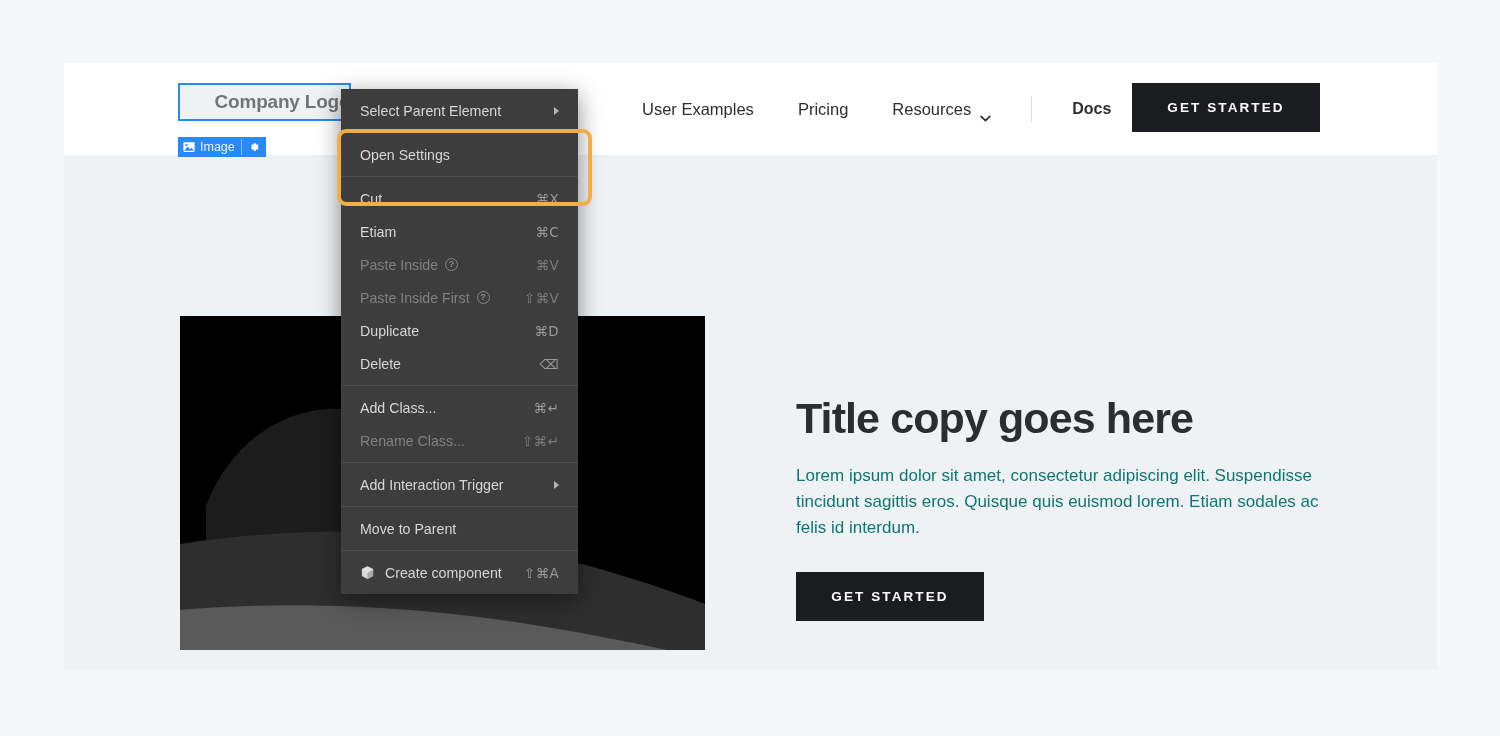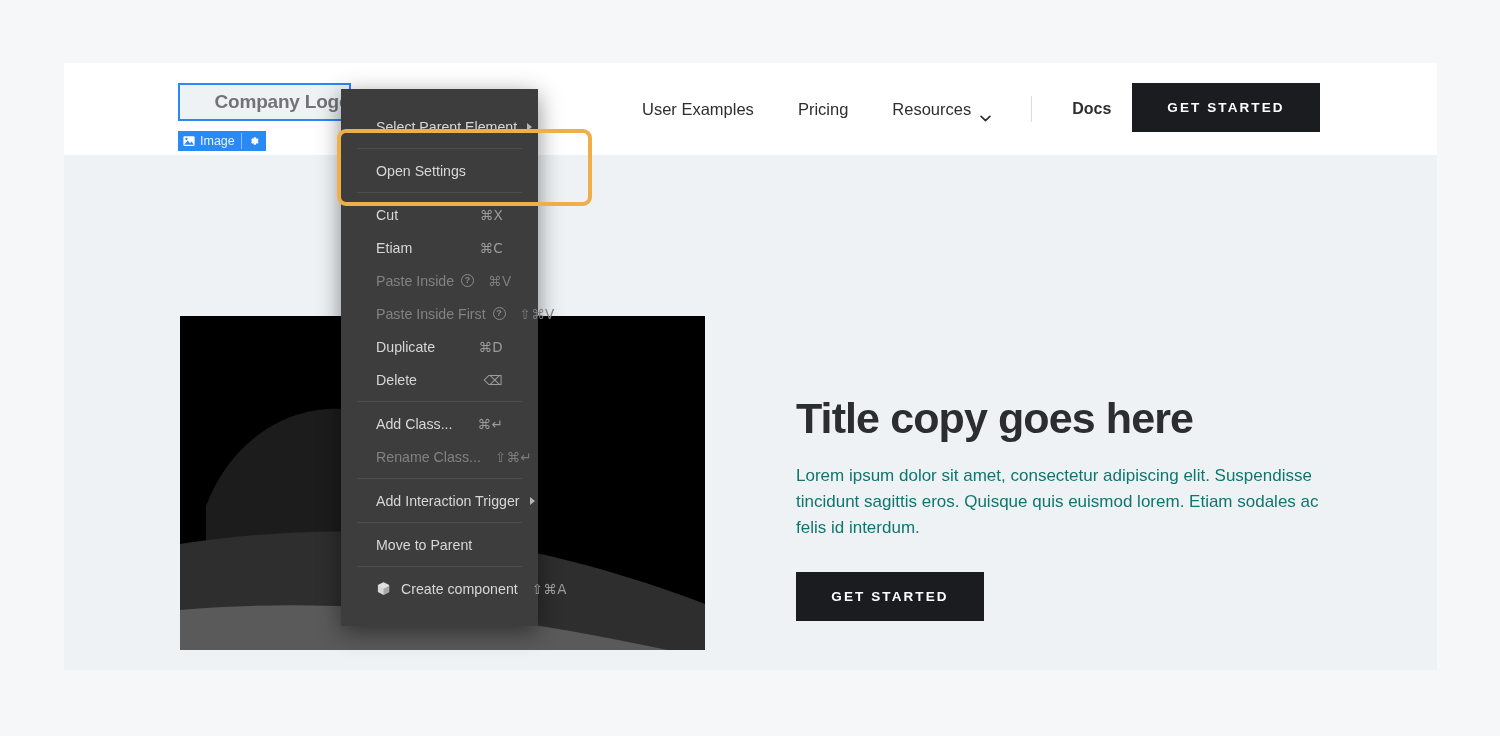--- a/index.html
+++ b/index.html
@@ -73,21 +73,21 @@
     font-weight: bold;
     color: #737373;
     letter-spacing: -0.2px;
     white-space: nowrap;
     margin-left: 36px;
   }
 
   .sel-badge {
     position: absolute;
     left: 0;
-    top: 48px;
+    top: 54px;
     height: 20px;
     display: flex;
     align-items: stretch;
     background: #2a8af5;
     color: #ffffff;
     font-size: 12px;
     white-space: nowrap;
     z-index: 4;
   }
 
@@ -230,25 +230,25 @@
     align-items: center;
     justify-content: center;
     cursor: pointer;
   }
 
   
   .ctx-menu {
     position: absolute;
     left: 341px;
     top: 89px;
-    width: 197px;
+    width: 237px;
     background: #3d3d3d;
     box-shadow: 0 6px 22px rgba(0,0,0,0.45);
     z-index: 20;
-    padding: 16px;
+    padding: 0;
     font-size: 14.2px;
     color: #d5d5d5;
     user-select: none;
   }
 
   .ctx-section { padding: 5px 0; }
   .ctx-section + .ctx-section { border-top: 1px solid #4d4d4d; }
 
   .ctx-item {
     height: 33px;

